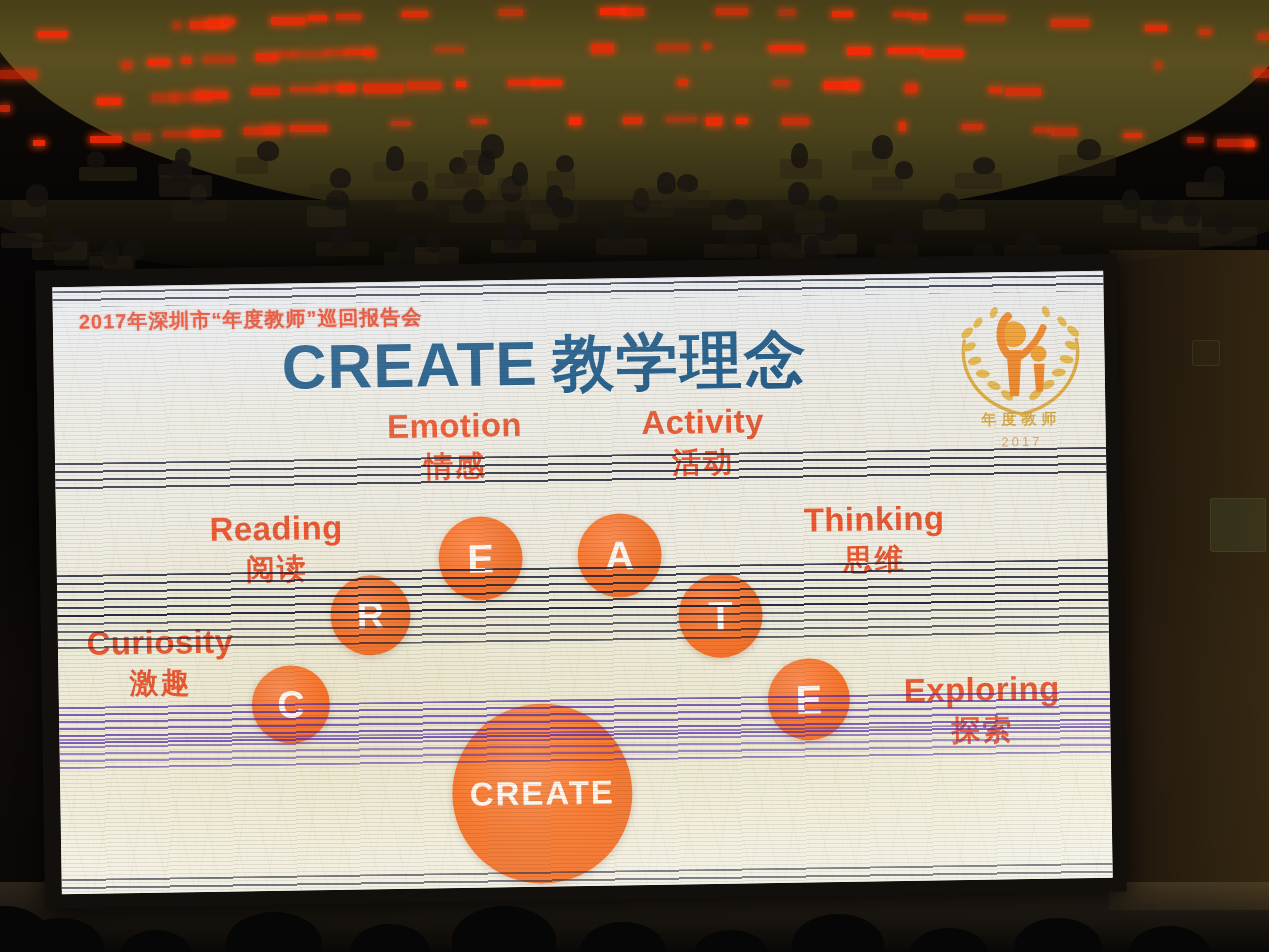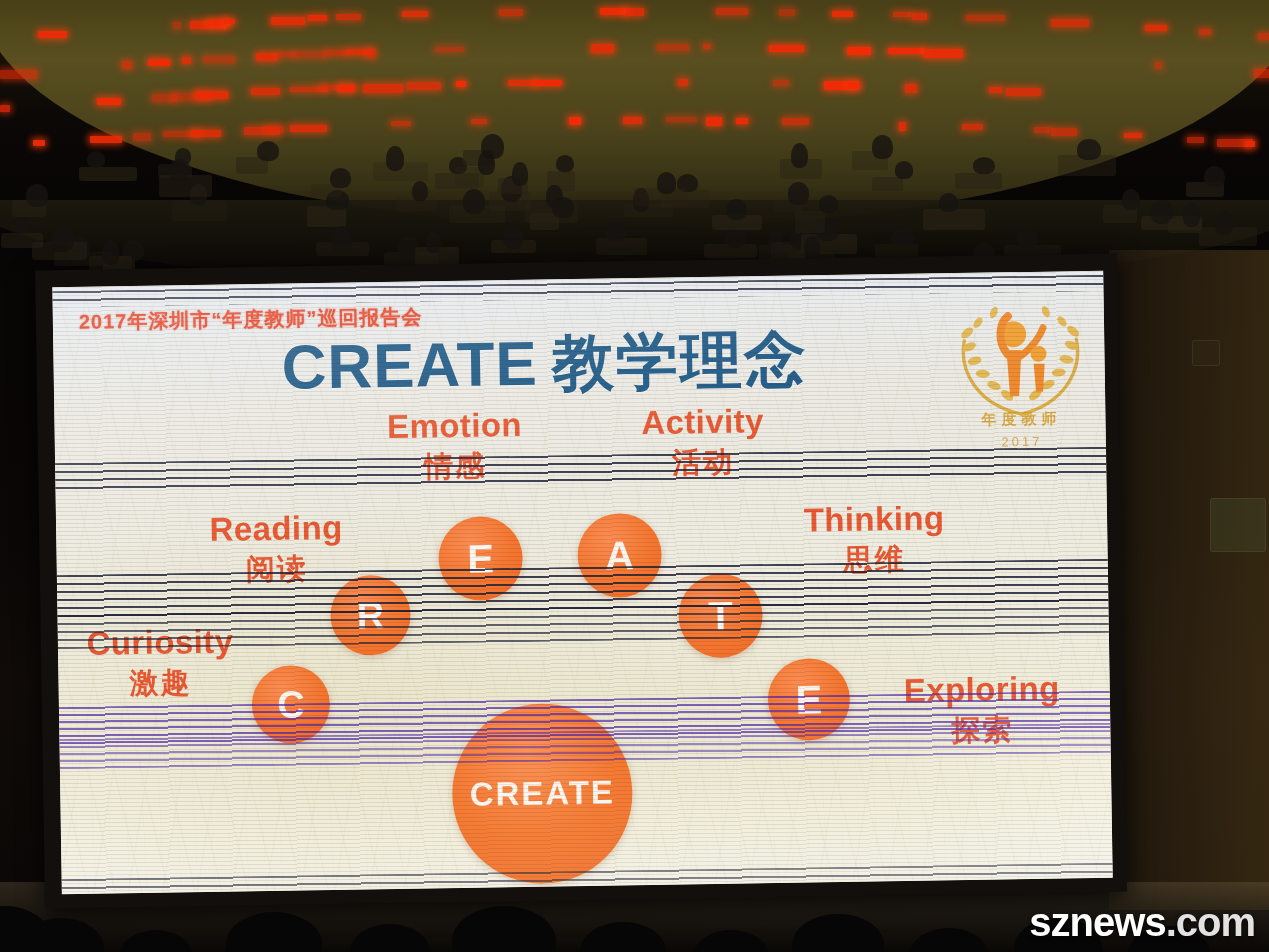--- a/index.html
+++ b/index.html
@@ -617,16 +617,15 @@
       <div class="fg-head" style="left: 580px; top: 922px; width: 86px; height: 58px;"></div>
       <div class="fg-head" style="left: 694px; top: 930px; width: 74px; height: 50px;"></div>
       <div class="fg-head" style="left: 792px; top: 914px; width: 92px; height: 62px;"></div>
       <div class="fg-head" style="left: 910px; top: 928px; width: 78px; height: 52px;"></div>
       <div class="fg-head" style="left: 1014px; top: 918px; width: 88px; height: 60px;"></div>
       <div class="fg-head" style="left: 1128px; top: 926px; width: 82px; height: 56px;"></div>
       <div class="fg-head" style="left: -40px; top: 906px; width: 90px; height: 64px;"></div>
     </div>
 
   <div class="watermark">
-    <span class="wm-en"><span>sznews</span><span class="dom">.com</span></span>
   </div>
 
 </div>
 
 </body></html>

